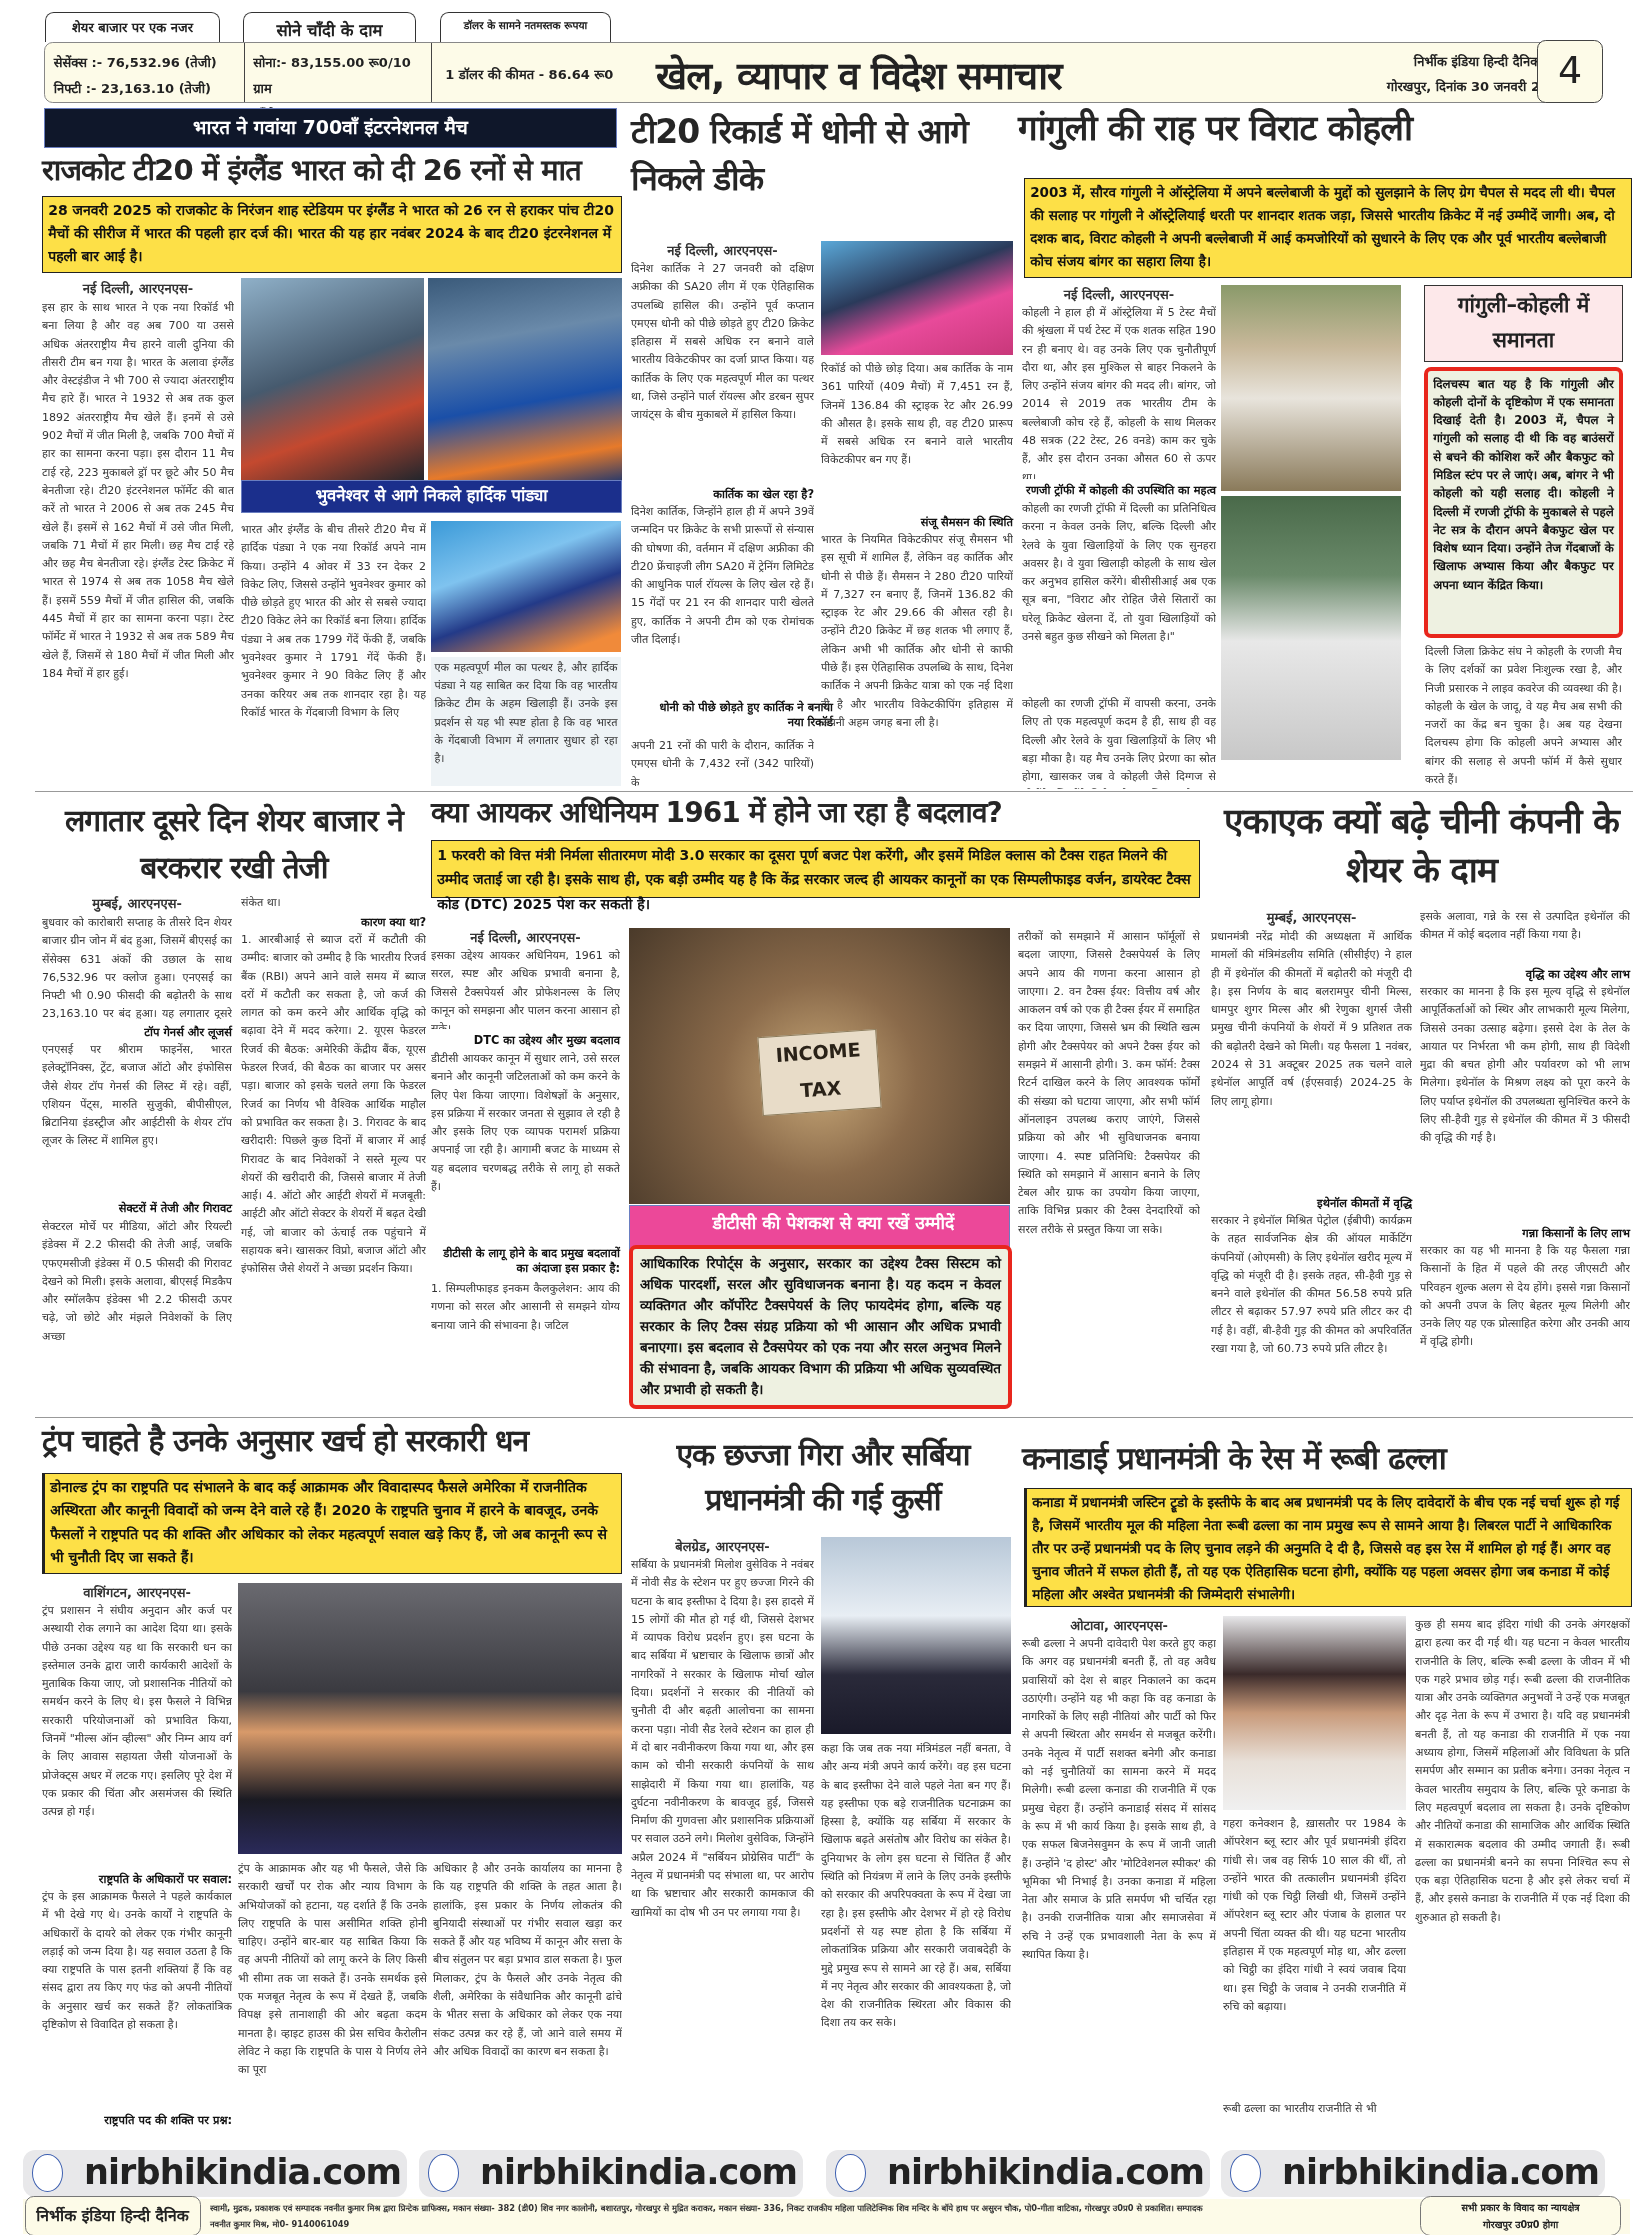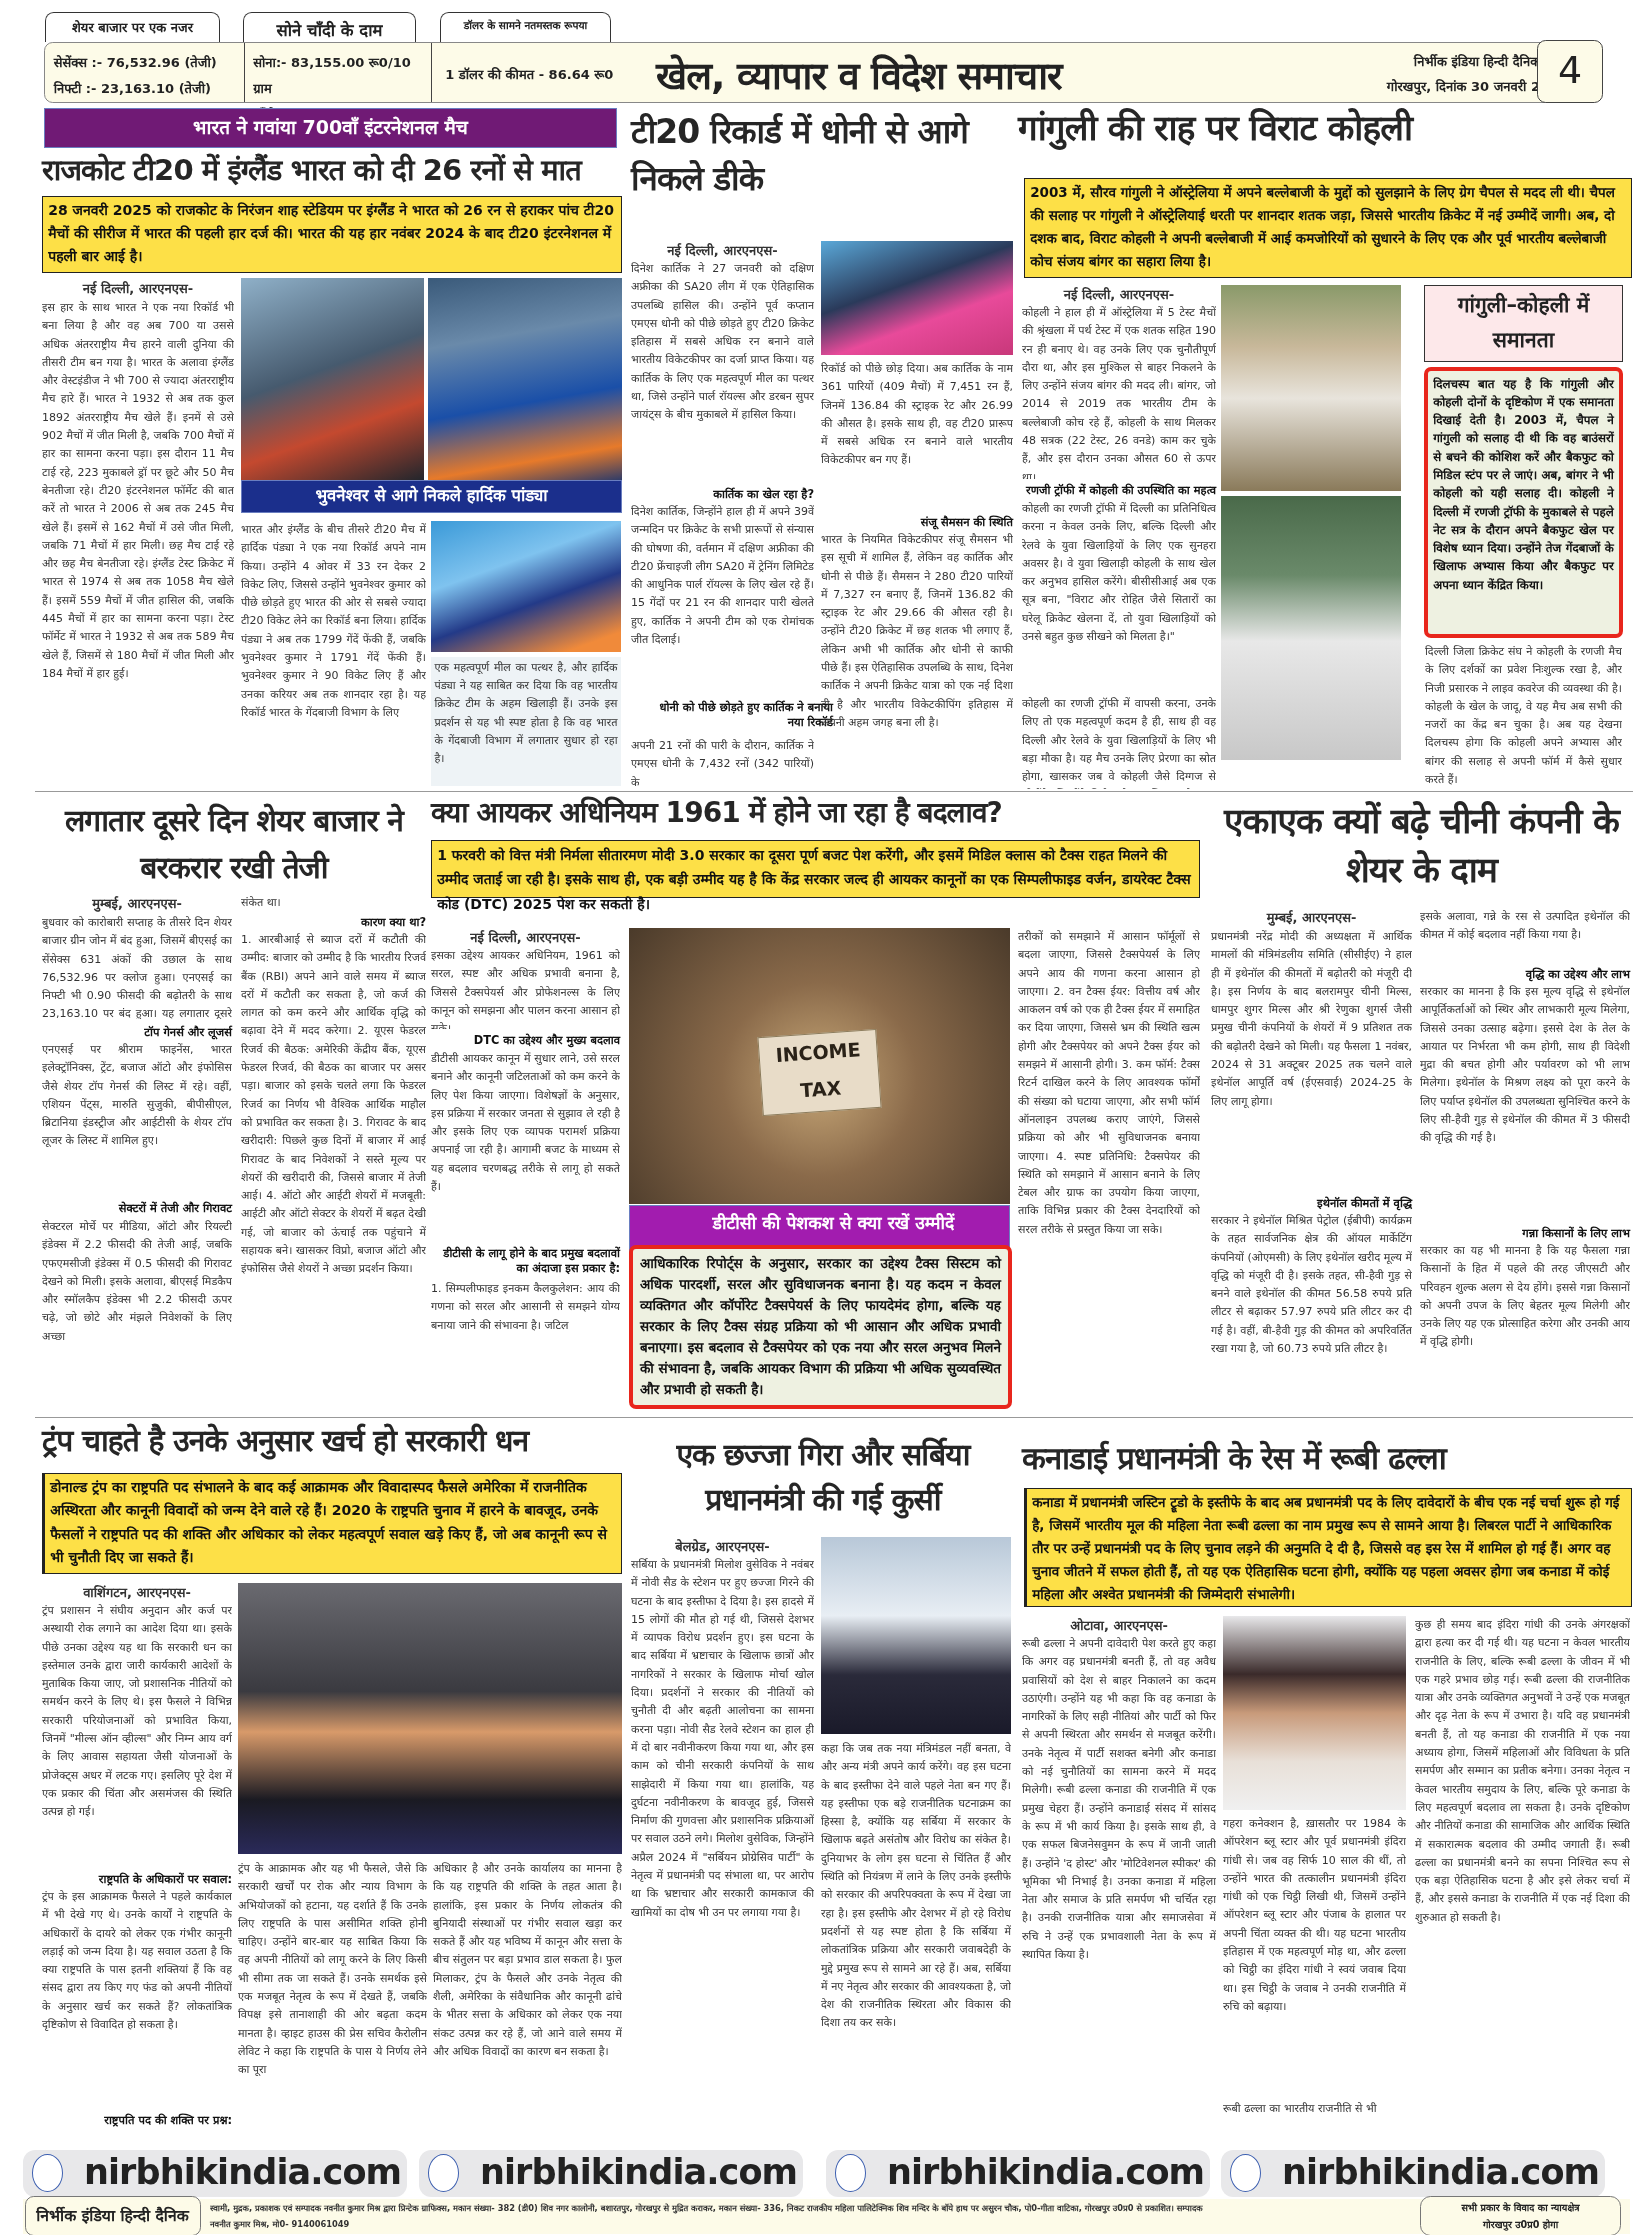--- a/index.html
+++ b/index.html
@@ -3,21 +3,21 @@
 <meta charset="utf-8">
 <style>
   * { box-sizing: border-box; margin: 0; padding: 0; }
   body { width: 1646px; height: 2236px; background: #ffffff; font-family: "DejaVu Sans", sans-serif; color: #222; position: relative; overflow: hidden; }
   .abs { position: absolute; }
   .tab { border: 1.7px solid #333; border-bottom: none; border-radius: 8.7px 8.7px 0 0; background: #fff; font-weight: bold; text-align: center; font-size: 13px; padding-top: 5.2px; }
   .ticker { background: #fdfbe8; border: 0.9px solid #888; border-radius: 8.7px 0 0 8.7px; }
   .ticker .cell { position: absolute; top: 0; bottom: 0; font-size: 13px; font-weight: bold; color: #222; padding: 7px 5.2px; line-height: 26px; }
   .masthead-title { font-family: "DejaVu Sans", sans-serif; font-weight: bold; font-size: 38px; color: #222; letter-spacing: -0.9px; }
   .pagebox { border: 1.7px solid #444; border-radius: 8.7px; background: #fdfbe8; font-size: 38px; text-align: center; line-height: 58px; }
-  .bluebar { background: #701a75; color: #fff; font-weight: bold; text-align: center; border: 1.7px solid #6a7ec0; }
+  .bluebar { background: #0f172a; color: #fff; font-weight: bold; text-align: center; border: 1.7px solid #6a7ec0; }
   .head { font-weight: bold; color: #262626; line-height: 1.15; letter-spacing: -0.9px; }
   .lead { border: 1.7px solid #222; font-weight: bold; font-size: 15px; line-height: 23.6px; padding: 3.5px 7px; color: #111; background: #fde047; }
   .leadred { border: 4.4px solid #e8261c; border-radius: 7px; background: #eef1e1; font-weight: bold; font-size: 15px; line-height: 23.6px; padding: 5.2px 8.7px; color: #111; }
   .body { font-size: 11px; line-height: 18.3px; color: #333; text-align: justify; }
   .dateline { font-size: 13px; font-weight: bold; color: #333; text-align: center; }
   .subhead { font-weight: bold; font-size: 11.4px; text-align: right; color: #111; }
   .photo { background: #7a8a9a; overflow: hidden; }
   .caption { font-size: 10.5px; color: #333; line-height: 15.7px; }
   .rule-h { background: #999; height: 1.7px; }
   .footer-band { background: #e8e8ea; border-radius: 12.2px; }
@@ -109,21 +109,21 @@
 <div class="abs lead" style="left:431px;top:840px;width:769px;height:58px;font-size:14px;line-height:24.5px;padding:1.7px 5.2px;">1 फरवरी को वित्त मंत्री निर्मला सीतारमण मोदी 3.0 सरकार का दूसरा पूर्ण बजट पेश करेंगी, और इसमें मिडिल क्लास को टैक्स राहत मिलने की उम्मीद जताई जा रही है। इसके साथ ही, एक बड़ी उम्मीद यह है कि केंद्र सरकार जल्द ही आयकर कानूनों का एक सिम्पलीफाइड वर्जन, डायरेक्ट टैक्स कोड (DTC) 2025 पेश कर सकती है।</div>
 <div class="abs dateline" style="left:431px;top:928px;width:189px;">नई दिल्ली, आरएनएस-</div>
 <div class="abs body" style="left:431px;top:947px;width:189px;height:82px;overflow:hidden;">इसका उद्देश्य आयकर अधिनियम, 1961 को सरल, स्पष्ट और अधिक प्रभावी बनाना है, जिससे टैक्सपेयर्स और प्रोफेशनल्स के लिए कानून को समझना और पालन करना आसान हो सके।</div>
 <div class="abs subhead" style="left:431px;top:1032px;width:189px;">DTC का उद्देश्य और मुख्य बदलाव</div>
 <div class="abs body" style="left:431px;top:1050px;width:189px;height:192px;overflow:hidden;">डीटीसी आयकर कानून में सुधार लाने, उसे सरल बनाने और कानूनी जटिलताओं को कम करने के लिए पेश किया जाएगा। विशेषज्ञों के अनुसार, इस प्रक्रिया में सरकार जनता से सुझाव ले रही है और इसके लिए एक व्यापक परामर्श प्रक्रिया अपनाई जा रही है। आगामी बजट के माध्यम से यह बदलाव चरणबद्ध तरीके से लागू हो सकते हैं।</div>
 <div class="abs subhead" style="left:431px;top:1245px;width:189px;">डीटीसी के लागू होने के बाद प्रमुख बदलावों का अंदाजा इस प्रकार है:</div>
 <div class="abs body" style="left:431px;top:1280px;width:189px;height:129px;overflow:hidden;">1. सिम्पलीफाइड इनकम कैलकुलेशन: आय की गणना को सरल और आसानी से समझने योग्य बनाया जाने की संभावना है। जटिल</div>
 <div class="abs photo" style="left:629px;top:928px;width:381px;height:276px;background:radial-gradient(circle at 50% 55%,#c8a878 0%,#8a6a4a 40%,#4a3a2a 100%);">
   <div class="abs" style="left:131px;top:105px;width:119px;height:79px;background:#e8dcc8;border:0.9px solid #8a7a5a;transform:rotate(-4deg);text-align:center;font-weight:bold;font-size:19px;line-height:37px;color:#2a2218;">INCOME TAX</div>
 </div>
-<div class="abs bluebar" style="left:629px;top:1205px;width:381px;height:50px;font-size:17.5px;line-height:35px;background:#a21caf;padding-left:28px;">डीटीसी की पेशकश से क्या रखें उम्मीदें</div>
+<div class="abs bluebar" style="left:629px;top:1205px;width:381px;height:50px;font-size:17.5px;line-height:35px;background:#ec4899;padding-left:28px;">डीटीसी की पेशकश से क्या रखें उम्मीदें</div>
 <div class="abs leadred" style="left:629px;top:1245px;width:383px;height:164px;font-size:13.5px;line-height:21px;padding:3.5px 7px;text-align:justify;">आधिकारिक रिपोर्ट्स के अनुसार, सरकार का उद्देश्य टैक्स सिस्टम को अधिक पारदर्शी, सरल और सुविधाजनक बनाना है। यह कदम न केवल व्यक्तिगत और कॉर्पोरेट टैक्सपेयर्स के लिए फायदेमंद होगा, बल्कि यह सरकार के लिए टैक्स संग्रह प्रक्रिया को भी आसान और अधिक प्रभावी बनाएगा।  इस बदलाव से टैक्सपेयर को एक नया और सरल अनुभव मिलने की संभावना है, जबकि आयकर विभाग की प्रक्रिया भी अधिक सुव्यवस्थित और प्रभावी हो सकती है।</div>
 <div class="abs body" style="left:1018px;top:928px;width:182px;height:482px;overflow:hidden;">तरीकों को समझाने में आसान फॉर्मूलों से बदला जाएगा, जिससे टैक्सपेयर्स के लिए अपने आय की गणना करना आसान हो जाएगा। 2. वन टैक्स ईयर: वित्तीय वर्ष और आकलन वर्ष को एक ही टैक्स ईयर में समाहित कर दिया जाएगा, जिससे भ्रम की स्थिति खत्म होगी और टैक्सपेयर को अपने टैक्स ईयर को समझने में आसानी होगी। 3. कम फॉर्म: टैक्स रिटर्न दाखिल करने के लिए आवश्यक फॉर्मों की संख्या को घटाया जाएगा, और सभी फॉर्म ऑनलाइन उपलब्ध कराए जाएंगे, जिससे प्रक्रिया को और भी सुविधाजनक बनाया जाएगा। 4. स्पष्ट प्रतिनिधि: टैक्सपेयर की स्थिति को समझाने में आसान बनाने के लिए टेबल और ग्राफ का उपयोग किया जाएगा, ताकि विभिन्न प्रकार की टैक्स देनदारियों को सरल तरीके से प्रस्तुत किया जा सके।</div>
 
 <div class="abs head" style="left:1212px;top:797px;width:419px;font-size:35px;line-height:49px;text-align:center;">एकाएक क्यों बढ़े चीनी कंपनी के शेयर के दाम</div>
 <div class="abs dateline" style="left:1211px;top:908px;width:201px;">मुम्बई, आरएनएस-</div>
 <div class="abs body" style="left:1211px;top:928px;width:201px;height:262px;overflow:hidden;">प्रधानमंत्री नरेंद्र मोदी की अध्यक्षता में आर्थिक मामलों की मंत्रिमंडलीय समिति (सीसीईए) ने हाल ही में इथेनॉल की कीमतों में बढ़ोतरी को मंजूरी दी है। इस निर्णय के बाद बलरामपुर चीनी मिल्स, धामपुर शुगर मिल्स और श्री रेणुका शुगर्स जैसी प्रमुख चीनी कंपनियों के शेयरों में 9 प्रतिशत तक की बढ़ोतरी देखने को मिली। यह फैसला 1 नवंबर, 2024 से 31 अक्टूबर 2025 तक चलने वाले इथेनॉल आपूर्ति वर्ष (ईएसवाई) 2024-25 के लिए लागू होगा।</div>
 <div class="abs subhead" style="left:1211px;top:1195px;width:201px;">इथेनॉल कीमतों में वृद्धि</div>
 <div class="abs body" style="left:1211px;top:1212px;width:201px;height:197px;overflow:hidden;">सरकार ने इथेनॉल मिश्रित पेट्रोल (ईबीपी) कार्यक्रम के तहत सार्वजनिक क्षेत्र की ऑयल मार्केटिंग कंपनियों (ओएमसी) के लिए इथेनॉल खरीद मूल्य में वृद्धि को मंजूरी दी है। इसके तहत, सी-हैवी गुड़ से बनने वाले इथेनॉल की कीमत 56.58 रुपये प्रति लीटर से बढ़ाकर 57.97 रुपये प्रति लीटर कर दी गई है। वहीं, बी-हैवी गुड़ की कीमत को अपरिवर्तित रखा गया है, जो 60.73 रुपये प्रति लीटर है।</div>
 <div class="abs body" style="left:1420px;top:908px;width:210px;height:54px;overflow:hidden;">इसके अलावा, गन्ने के रस से उत्पादित इथेनॉल की कीमत में कोई बदलाव नहीं किया गया है।</div>
 <div class="abs subhead" style="left:1420px;top:966px;width:210px;">वृद्धि का उद्देश्य और लाभ</div>

